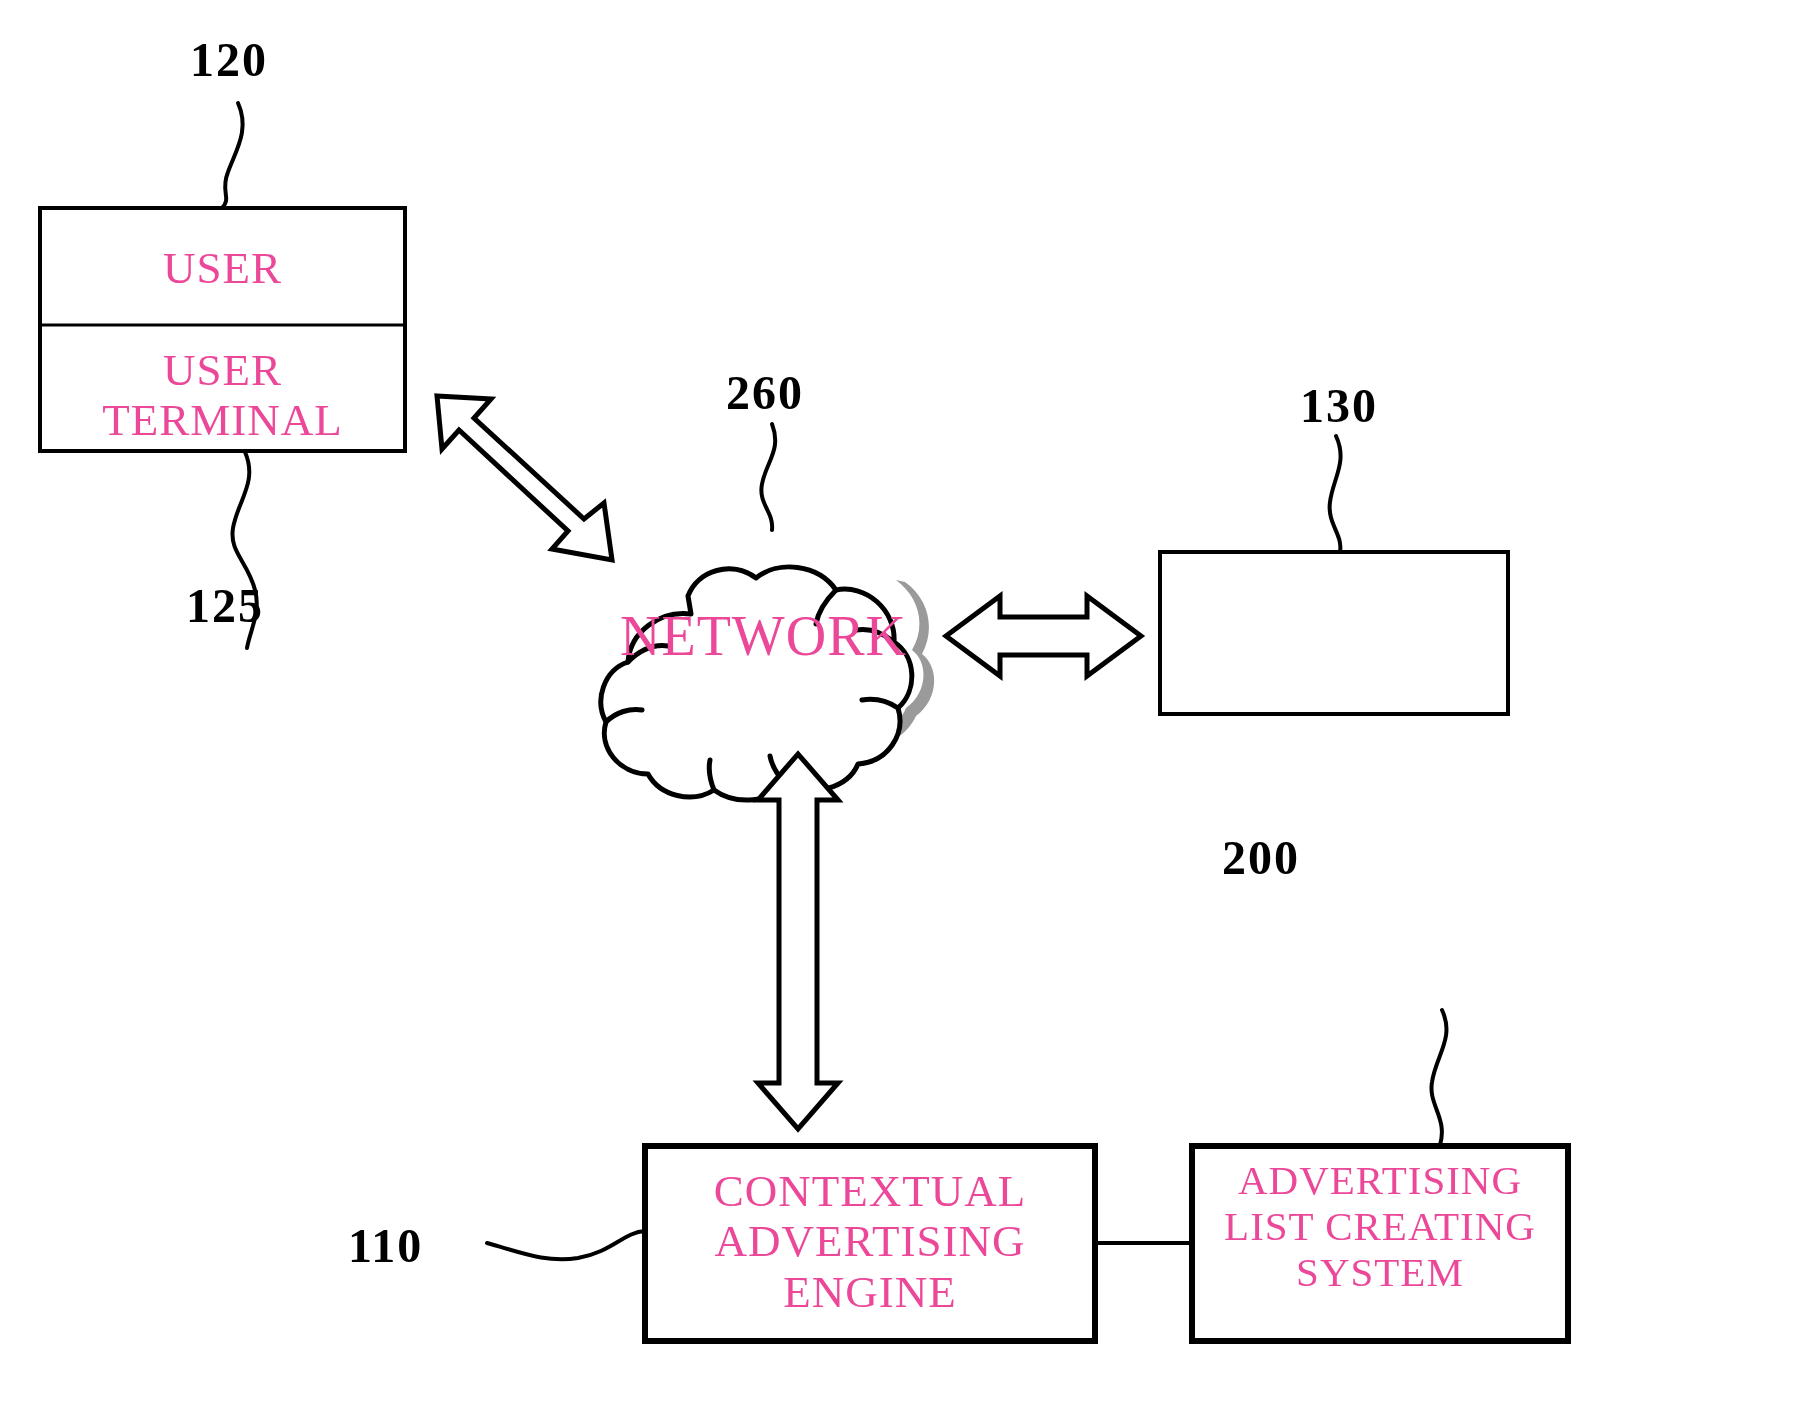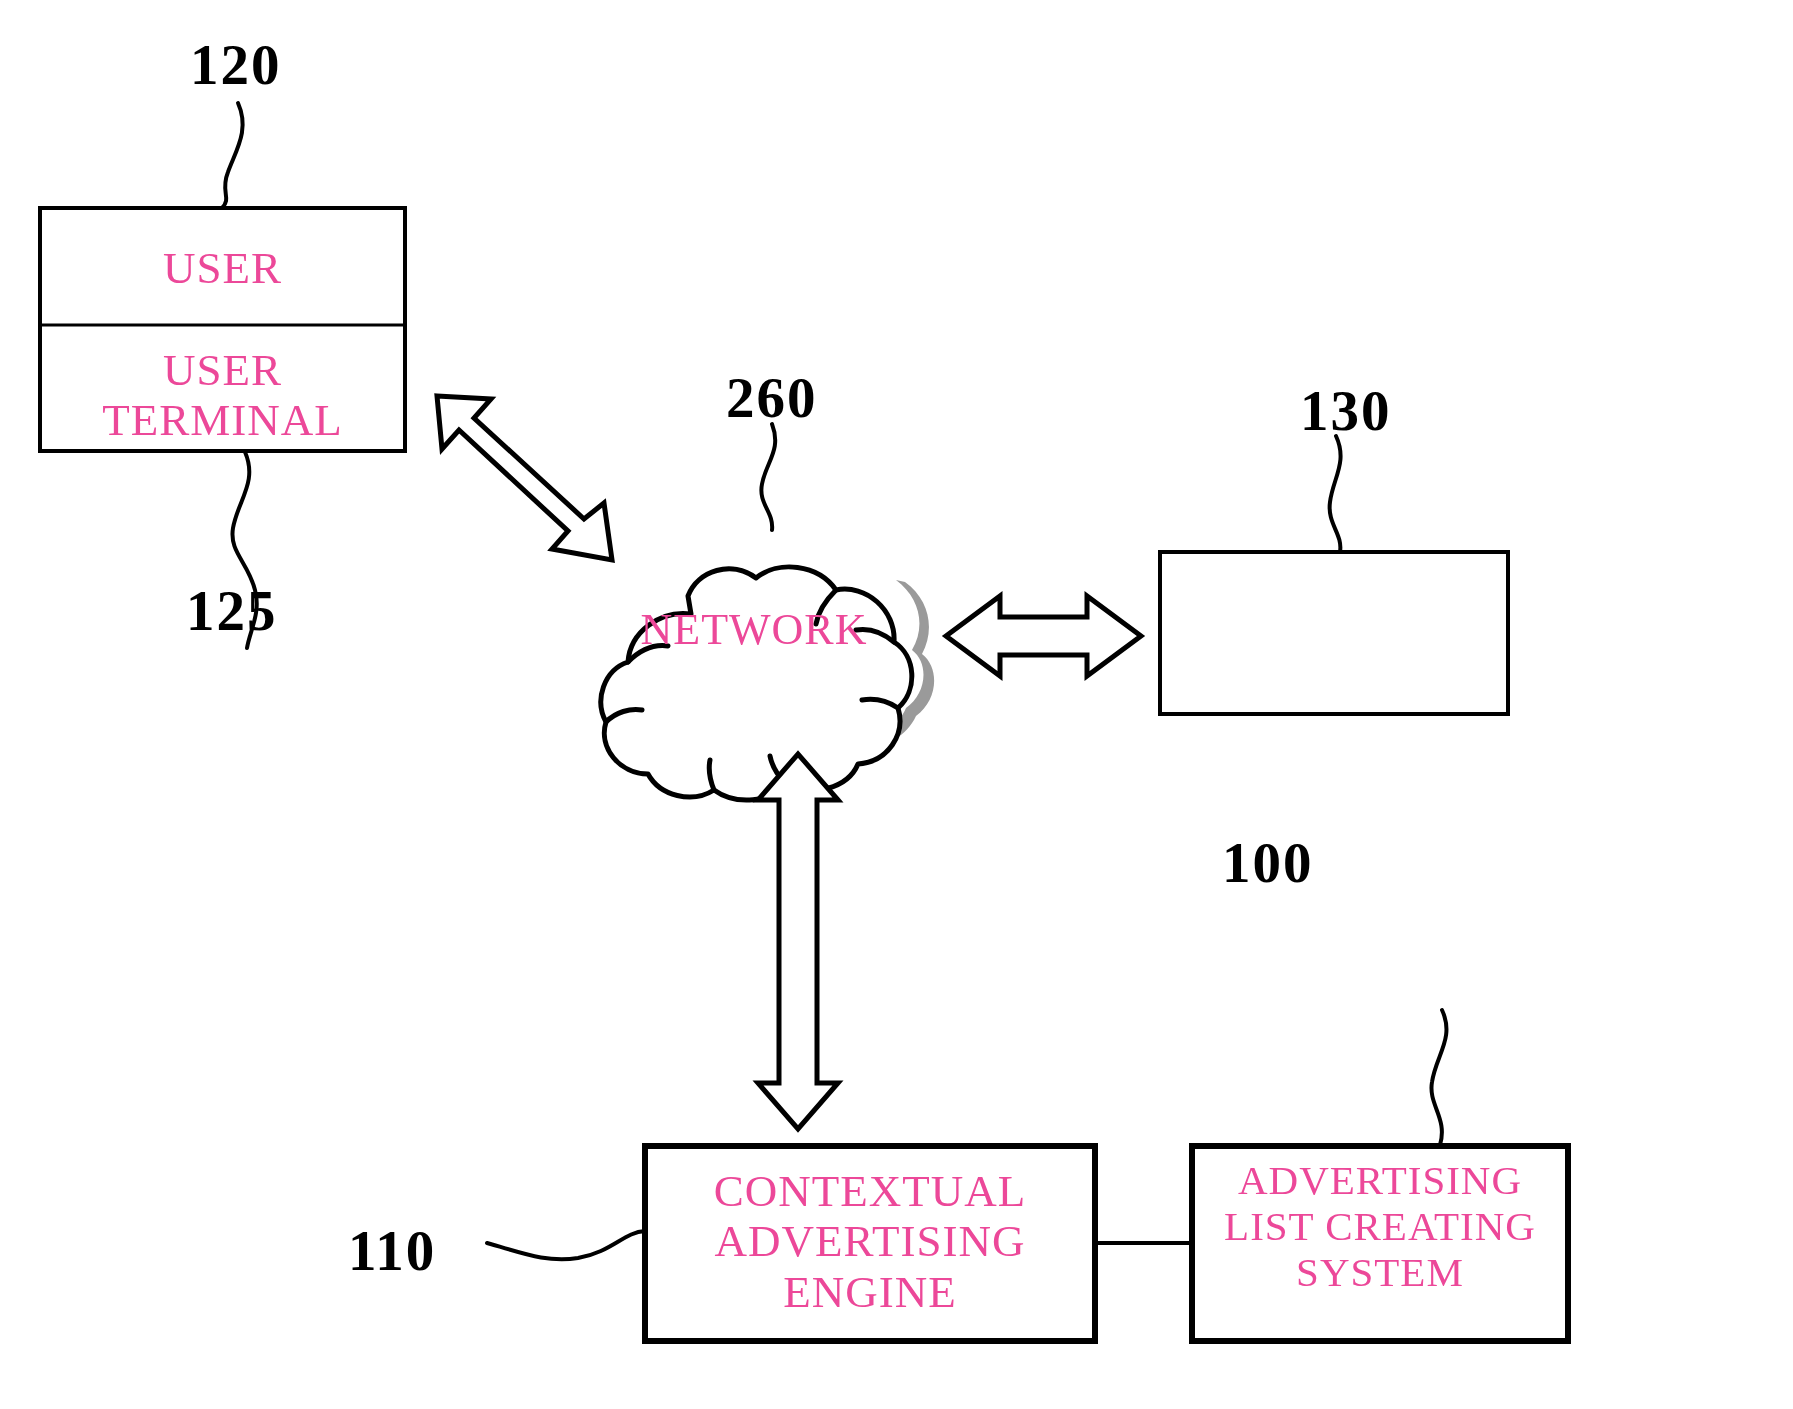--- a/index.html
+++ b/index.html
@@ -21,38 +21,38 @@
     position: absolute;
     left: 0;
     top: 0;
     width: 1793px;
     height: 1409px;
     pointer-events: none;
   }
   .refnum {
     position: absolute;
     font-family: "Liberation Serif", "DejaVu Serif", serif;
-    font-size: 57px;
+    font-size: 48px;
     font-weight: 700;
     color: #000000;
     letter-spacing: 2px;
     white-space: nowrap;
   }
   .boxlabel {
     position: absolute;
     font-family: "Liberation Serif", "DejaVu Serif", serif;
     color: #ec4899;
     text-align: center;
     white-space: pre-line;
     line-height: 1.12;
     letter-spacing: 1px;
   }
   .lbl-user      { font-size: 45px; }
   .lbl-terminal  { font-size: 45px; }
-  .lbl-network   { font-size: 44px; }
+  .lbl-network   { font-size: 56px; }
   .lbl-adv       { font-size: 45px; }
   .lbl-engine    { font-size: 45px; margin-top: 8px; }
   .lbl-system    { font-size: 41px; }
 </style>
 </head>
 <body>
 
 <div id="canvas">
 
   <svg class="layer" viewBox="0 0 1793 1409">
@@ -173,21 +173,21 @@
   </svg>
 
   <div class="refnum" style="left:190px; top:32px;">120</div>
 
   <div class="refnum" style="left:186px; top:578px;text-align:center;">125</div>
 
   <div class="refnum" style="left:726px; top:365px;">260</div>
 
   <div class="refnum" style="left:1300px; top:378px;">130</div>
 
-  <div class="refnum" style="left:1222px; top:830px;">100</div>
+  <div class="refnum" style="left:1222px; top:830px;">200</div>
 
   <div class="refnum" style="left:348px; top:1060px; top:1060px;"></div>
 
   <div class="refnum" style="left:348px; top:1218px;">110</div>
 
   <div class="boxlabel lbl-user" style="left:40px; top:243px; width:365px;">USER</div>
 
   <div class="boxlabel lbl-terminal" style="left:40px; top:345px; width:365px;">USER
 TERMINAL</div>
 

